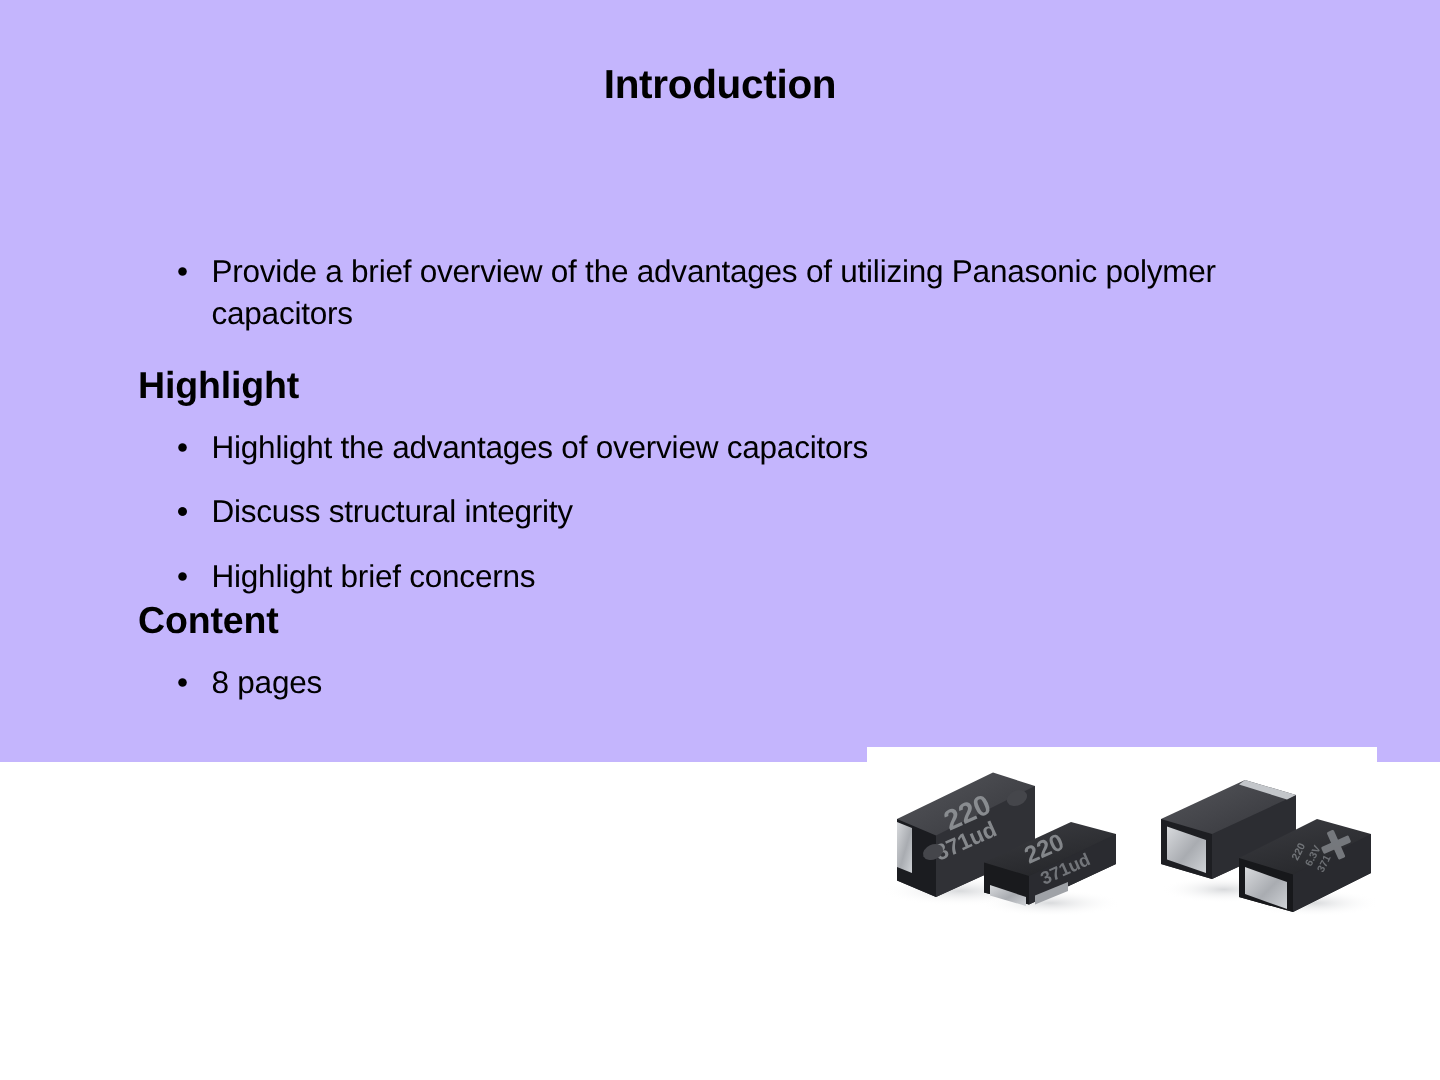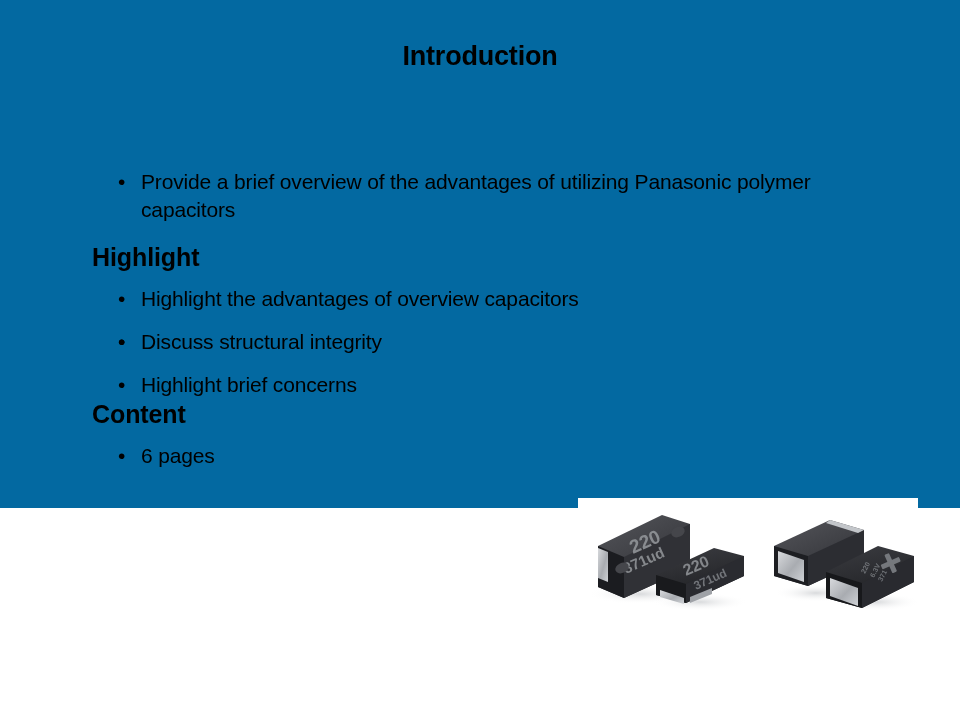--- a/index.html
+++ b/index.html
@@ -11,21 +11,21 @@
     height: 720px;
     background: #ffffff;
     font-family: "Liberation Sans", sans-serif;
     color: #000000;
     overflow: hidden;
   }
   .slide {
     position: relative;
     width: 960px;
     height: 508px;
-    background: #0369a1;
+    background: #c4b5fd;
   }
 
   
   .slide-title {
     position: absolute;
     top: 41px;
     left: 0;
     width: 960px;
     text-align: center;
     font-size: 27px;
@@ -119,21 +119,21 @@
       <li class="bullet-item">
         <span class="bullet-dot">•</span>
         <span>Highlight brief concerns</span>
       </li>
     </ul>
 
     <div class="section-head content">Content</div>
     <ul class="bullet-list">
       <li class="bullet-item">
         <span class="bullet-dot">•</span>
-        <span>6 pages</span>
+        <span>8 pages</span>
       </li>
     </ul>
 
   </div>
 
   <div class="cap-photo">
     <svg width="340" height="118" viewBox="0 0 340 118" xmlns="http://www.w3.org/2000/svg">
       <defs>
         <linearGradient id="topFace" x1="0" y1="0" x2="0.6" y2="1">
           <stop offset="0" stop-color="#55565b"></stop>

